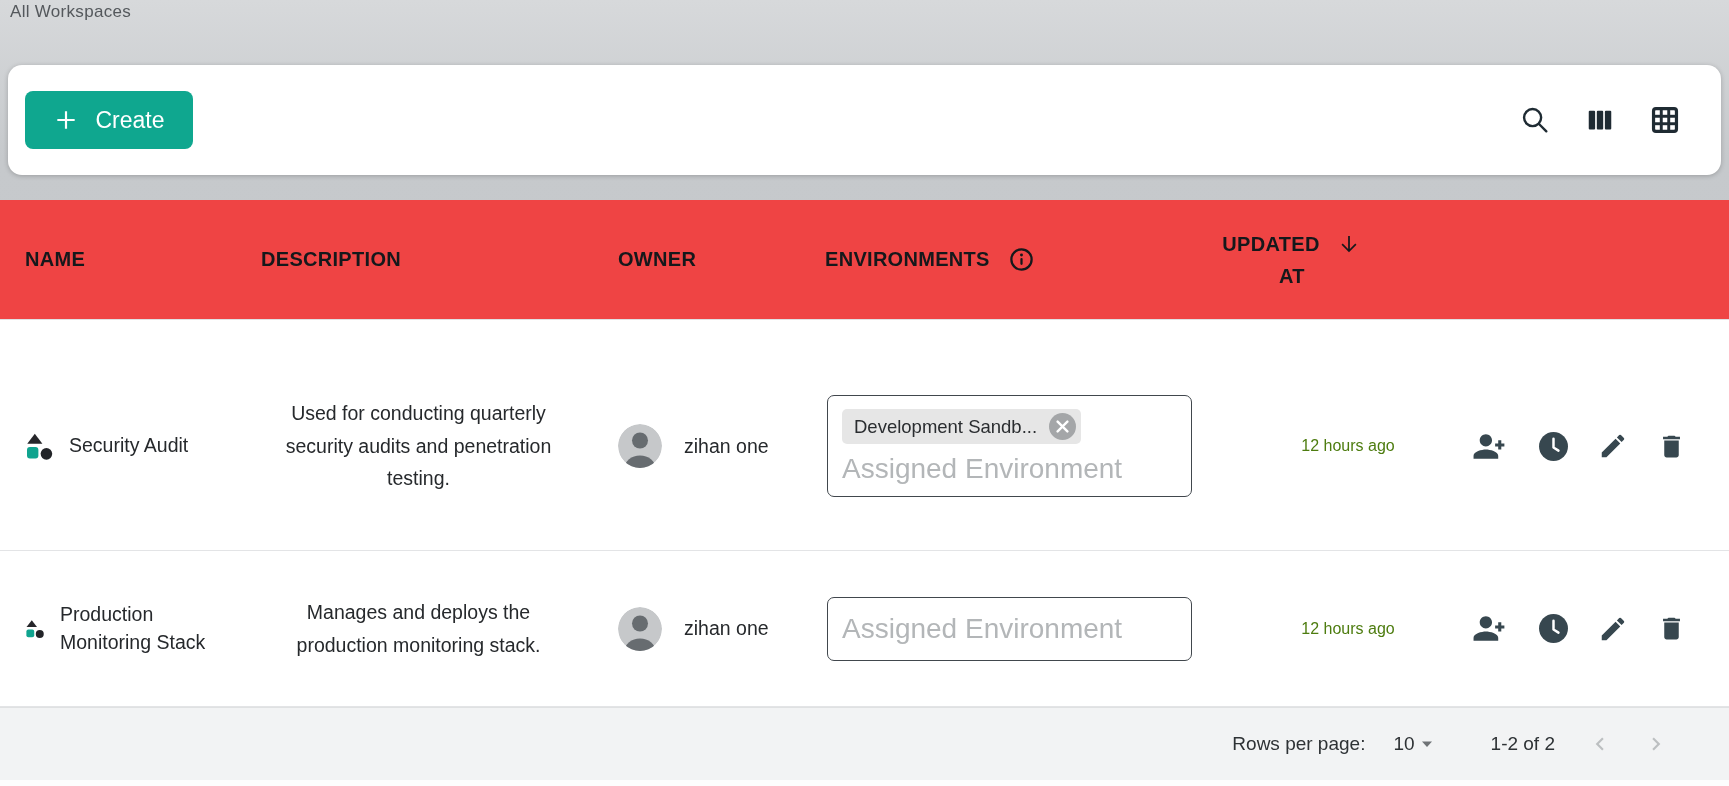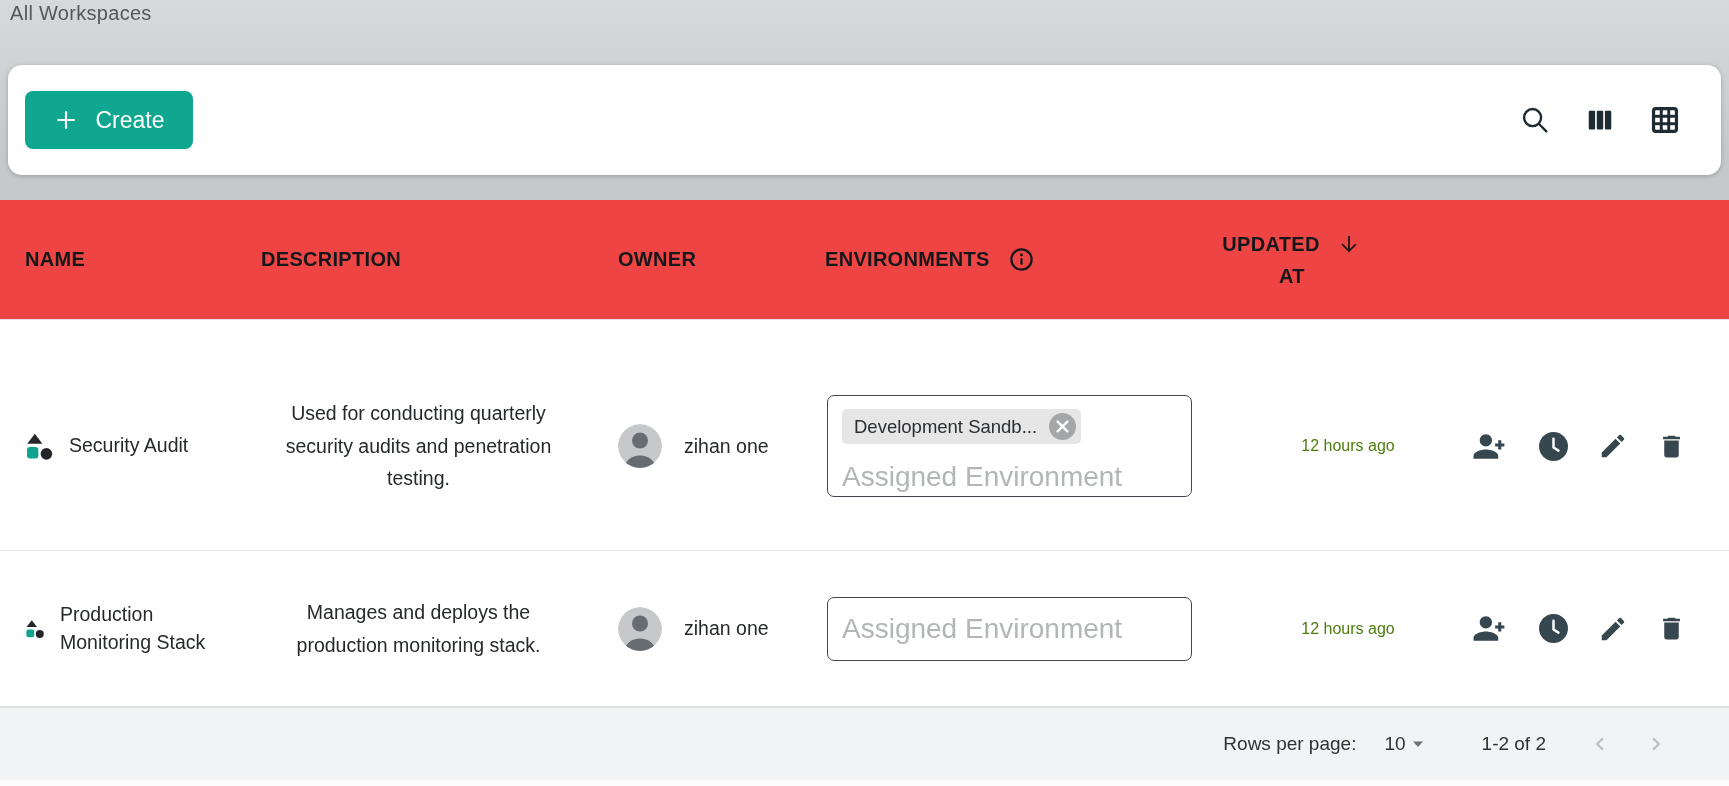--- a/index.html
+++ b/index.html
@@ -6,21 +6,21 @@
   html,body { background:#b9bcbf; }
   body { font-family:"Liberation Sans", sans-serif; }
   #screen {
     position:relative; width:1729px; height:786px; overflow:hidden;
     background:linear-gradient(180deg,#d7d9db 0%,#c6c9cc 20%,#c3c6c9 100%);
   }
 
   
   .page-title {
     position:absolute; left:10px; top:2px;
-    font-size:20px; font-weight:500; color:#54585c; letter-spacing:.3px;
+    font-size:17px; font-weight:500; color:#54585c; letter-spacing:.3px;
   }
 
   
   .toolbar-card {
     position:absolute; left:8px; top:65px; width:1713px; height:110px;
     background:#ffffff; border-radius:14px;
     box-shadow:0 1px 5px rgba(0,0,0,.22);
   }
   .create-btn {
     position:absolute; left:17px; top:26px; width:168px; height:58px;
@@ -69,42 +69,42 @@
   .cell-env { left:827px; width:365px; }
   .env-box {
     width:365px; border:1px solid #41474d; border-radius:7px; background:#fff;
     padding:13px 14px; cursor:pointer;
   }
   .env-box.tall { height:102px; }
   .env-box.short { height:64px; display:flex; align-items:center; }
   .env-chip {
     display:inline-flex; align-items:center; gap:12px;
     background:#e6e6e6; border-radius:5px; padding:4px 5px 4px 12px;
-    font-size:18.5px; color:#2a2d30; margin-bottom:17px;
+    font-size:18.5px; color:#2a2d30; margin-bottom:9px;
   }
   .chip-x {
     width:27px; height:27px; border-radius:50%; background:#a4a6a8;
     border:none; cursor:pointer; display:flex; align-items:center; justify-content:center;
     flex:0 0 auto;
   }
   .env-placeholder { font-size:28px; color:#b3b6b8; }
   .cell-updated { left:1248px; width:200px; justify-content:center; font-size:16px; color:#4d7c0f; }
   .cell-actions { left:1472px; gap:29px; }
   .action-btn { background:none; border:none; cursor:pointer; display:flex; align-items:center; justify-content:center; padding:0; }
 
   
   .tfooter {
     position:absolute; left:0; top:707px; width:1729px; height:73px;
     background:#f2f3f4; border-top:1px solid #dfe1e2;
     display:flex; align-items:center; justify-content:flex-end;
     font-size:19px; color:#2e3235; padding-right:56px;
   }
   .rpp-label { margin-right:28px; }
   .rpp-select { display:flex; align-items:center; gap:4px; cursor:pointer; margin-right:56px; }
-  .range { margin-right:37px; }
+  .range { margin-right:28px; }
   .pager-btn { background:none; border:none; cursor:default; padding:4px; display:flex; align-items:center; }
   .pager-btn + .pager-btn { margin-left:22px; }
 
   .bottom-strip { position:absolute; left:0; top:780px; width:1729px; height:6px; background:#fdfdfd; }
 </style>
 </head>
 <body>
 
 <div id="screen">
 

